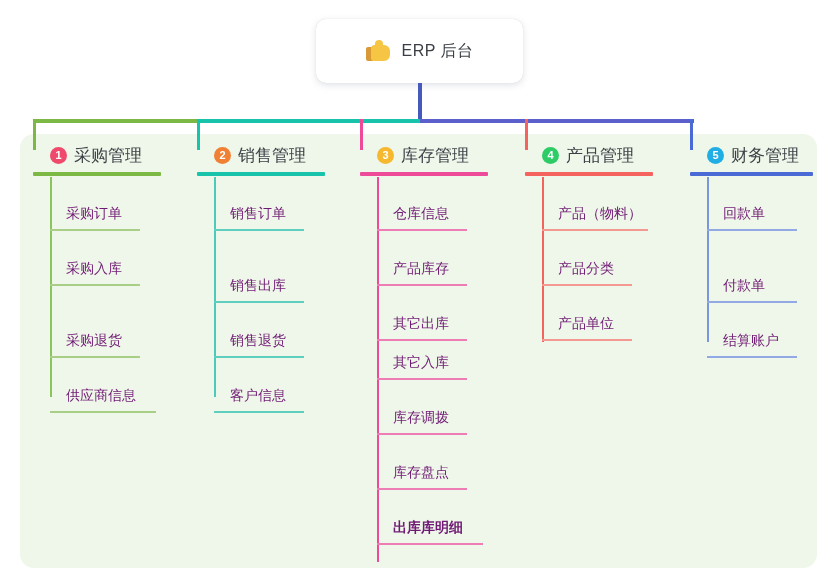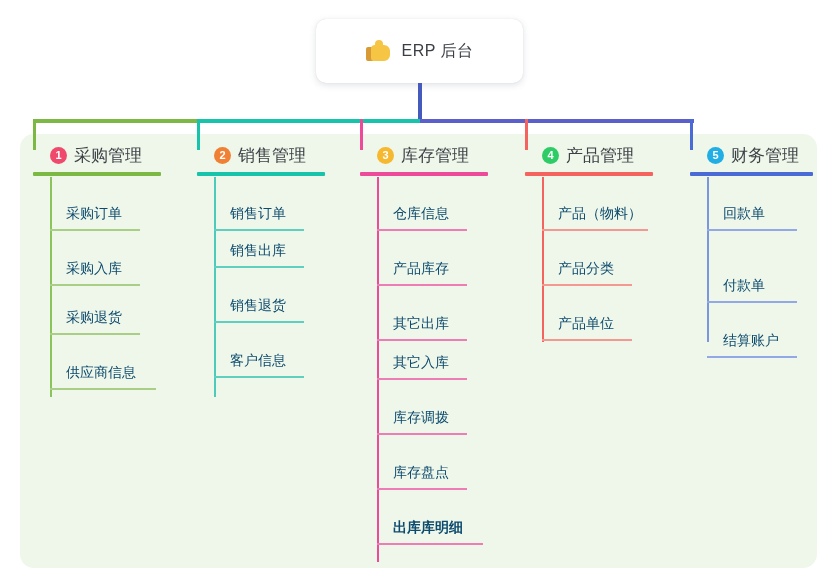--- a/index.html
+++ b/index.html
@@ -127,21 +127,21 @@
   .items {
     position: relative;
     margin-top: 0;
   }
   .item {
     position: relative;
     box-sizing: border-box;
   }
   .item-label {
     font-size: 14px;
-    color: #0c4a6e;
+    color: #701a75;
     white-space: nowrap;
     position: absolute;
     left: 33px;
     bottom: 8px;
   }
   .item-rule {
     position: absolute;
     left: 17px;
     bottom: 0;
     height: 2px;
@@ -185,21 +185,21 @@
         <div class="spine" style="background: rgb(140, 196, 92); left: 17px; height: 220px;"></div>
         <div class="items">
           <div class="item" style="height: 55px;">
             <span class="item-label">采购订单</span>
             <div class="item-rule" style="background: rgb(168, 207, 133); width: 90px;"></div>
           </div>
           <div class="item" style="height: 55px;">
             <span class="item-label">采购入库</span>
             <div class="item-rule" style="background: rgb(168, 207, 133); width: 90px;"></div>
           </div>
-          <div class="item" style="height: 49px;">
+          <div class="item" style="height: 72px;">
             <span class="item-label">采购退货</span>
             <div class="item-rule" style="background: rgb(168, 207, 133); width: 90px;"></div>
           </div>
           <div class="item" style="height: 55px;">
             <span class="item-label">供应商信息</span>
             <div class="item-rule" style="background: rgb(168, 207, 133); width: 106px;"></div>
           </div>
         </div>
       </div>
       <div class="column" style="left: 197px; width: 150px;">
@@ -207,21 +207,21 @@
           <span class="badge" style="background: rgb(240, 128, 51);">2</span>
           <span class="col-title">销售管理</span>
         </div>
         <div class="head-rule" style="background: rgb(23, 195, 171); width: 128px; margin-left: 0px;"></div>
         <div class="spine" style="background: rgb(76, 202, 187); left: 17px; height: 220px;"></div>
         <div class="items">
           <div class="item" style="height: 55px;">
             <span class="item-label">销售订单</span>
             <div class="item-rule" style="background: rgb(95, 207, 192); width: 90px;"></div>
           </div>
-          <div class="item" style="height: 37px;">
+          <div class="item" style="height: 72px;">
             <span class="item-label">销售出库</span>
             <div class="item-rule" style="background: rgb(95, 207, 192); width: 90px;"></div>
           </div>
           <div class="item" style="height: 55px;">
             <span class="item-label">销售退货</span>
             <div class="item-rule" style="background: rgb(95, 207, 192); width: 90px;"></div>
           </div>
           <div class="item" style="height: 55px;">
             <span class="item-label">客户信息</span>
             <div class="item-rule" style="background: rgb(95, 207, 192); width: 90px;"></div>

